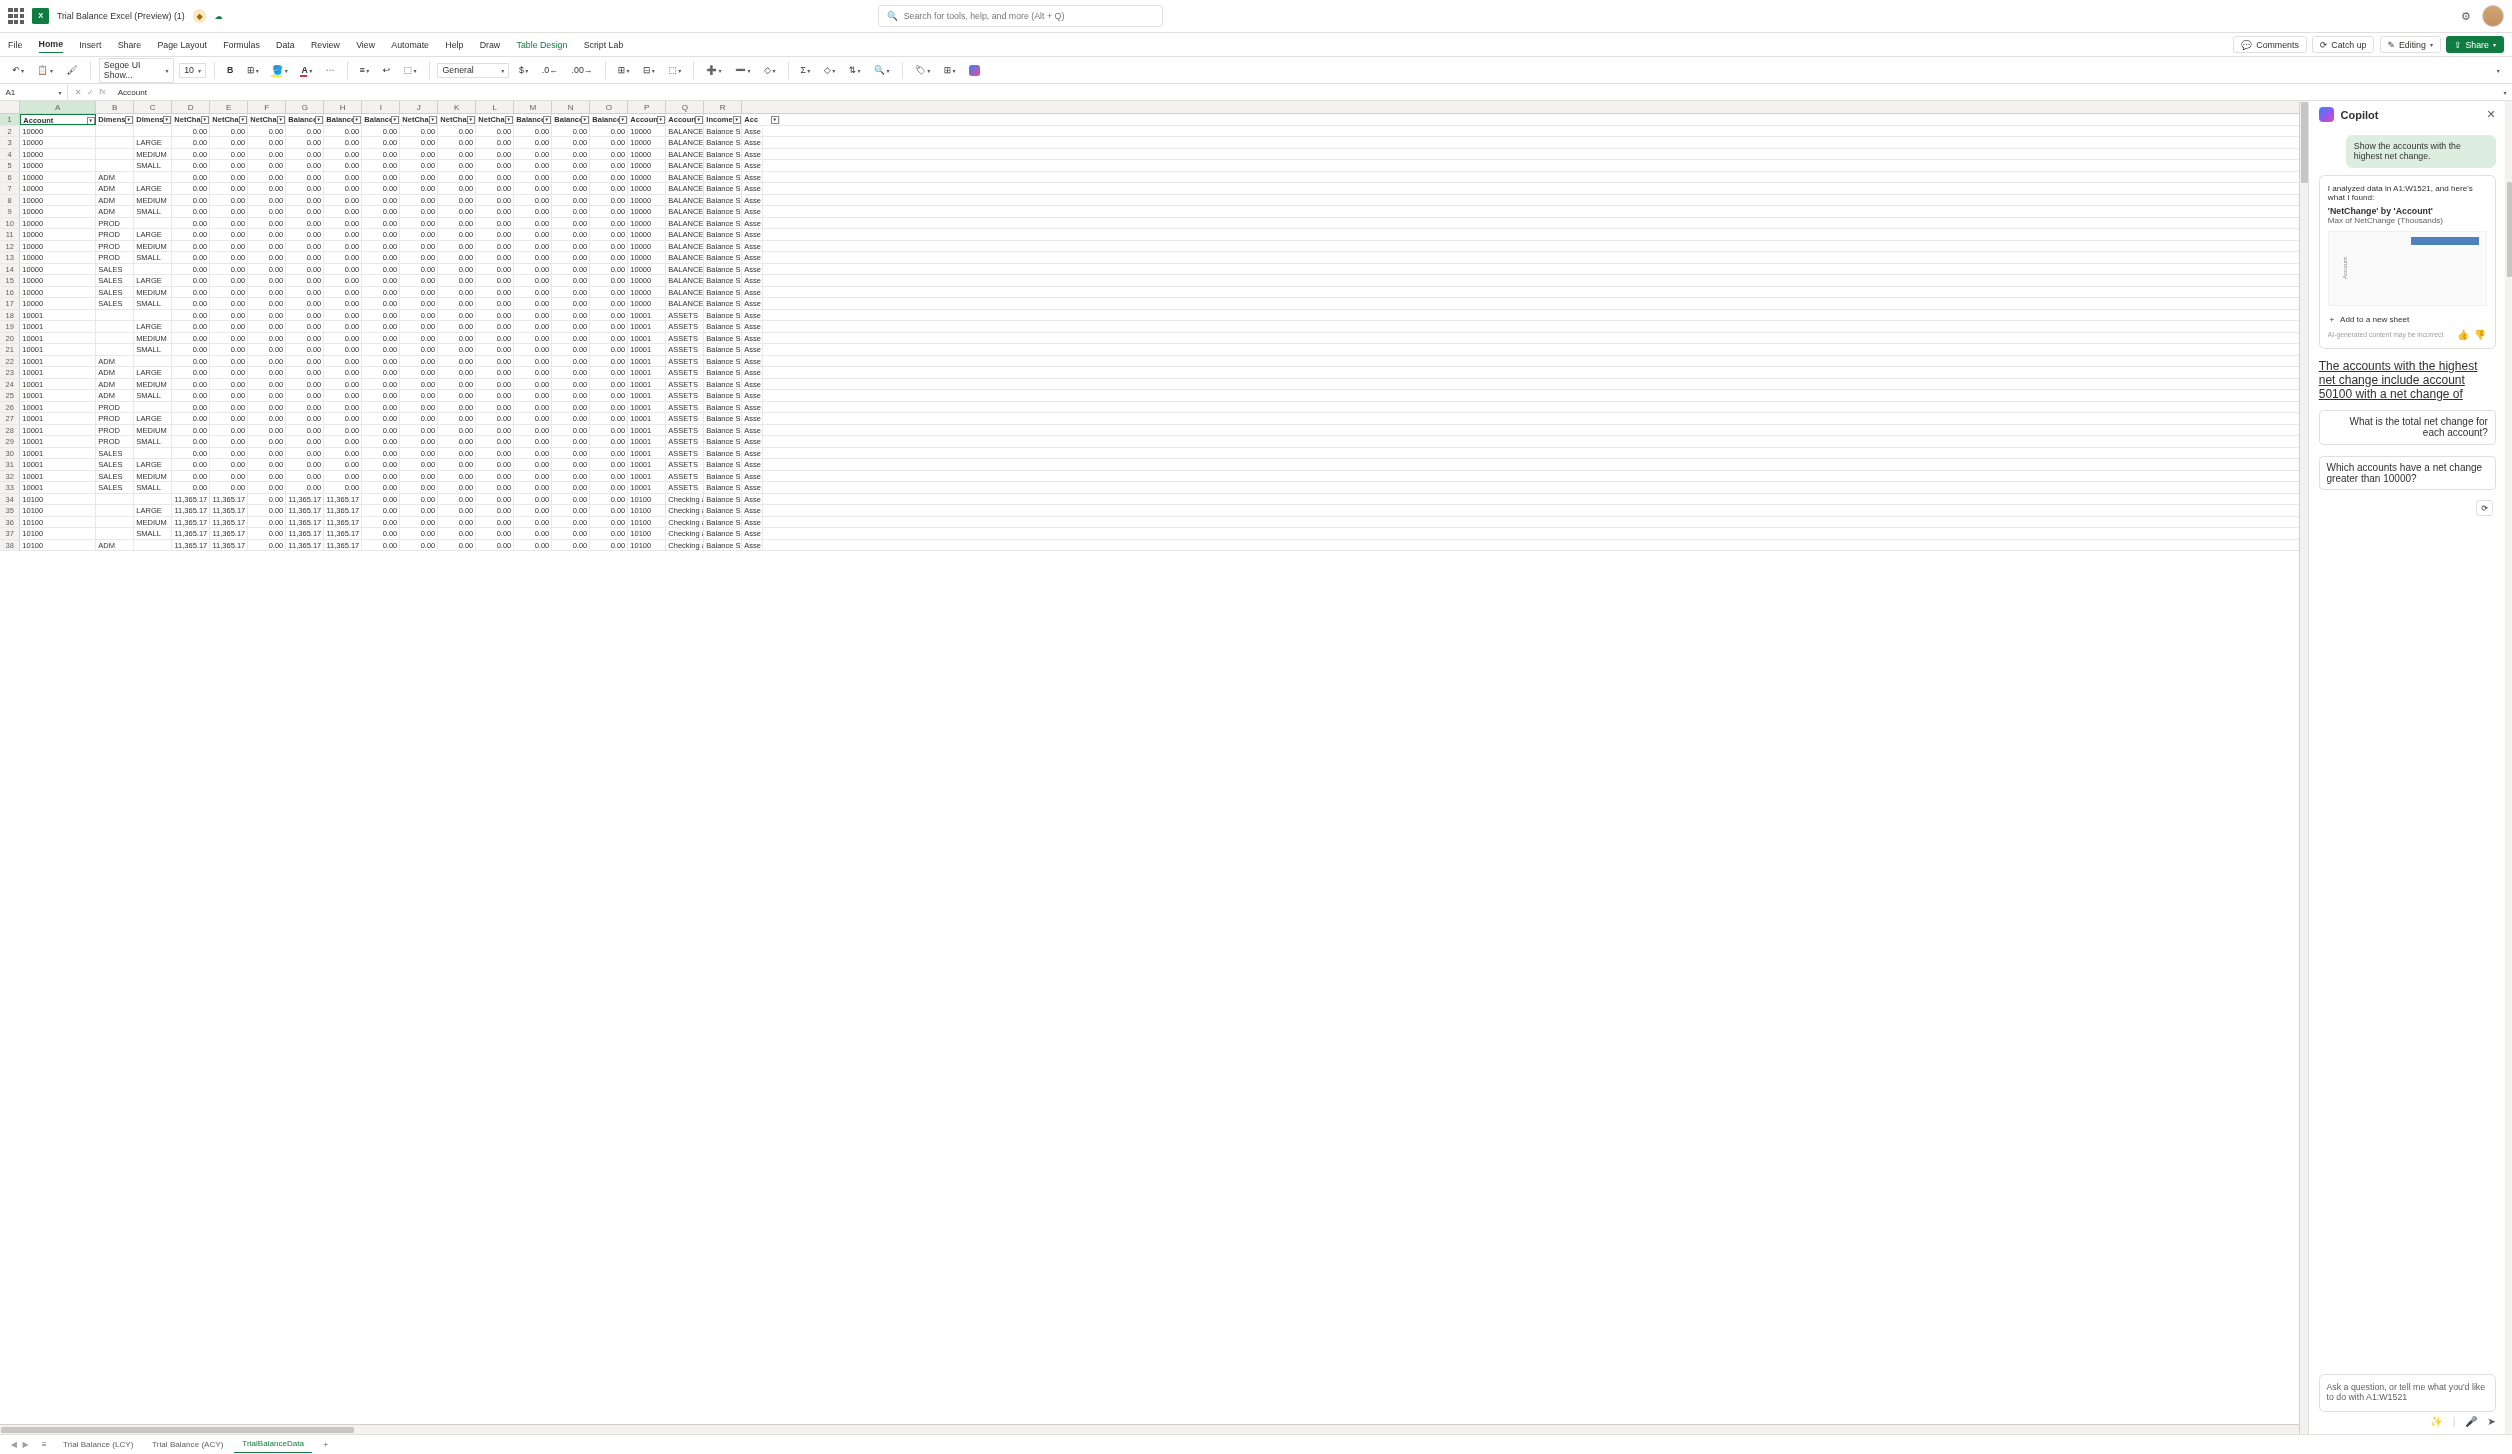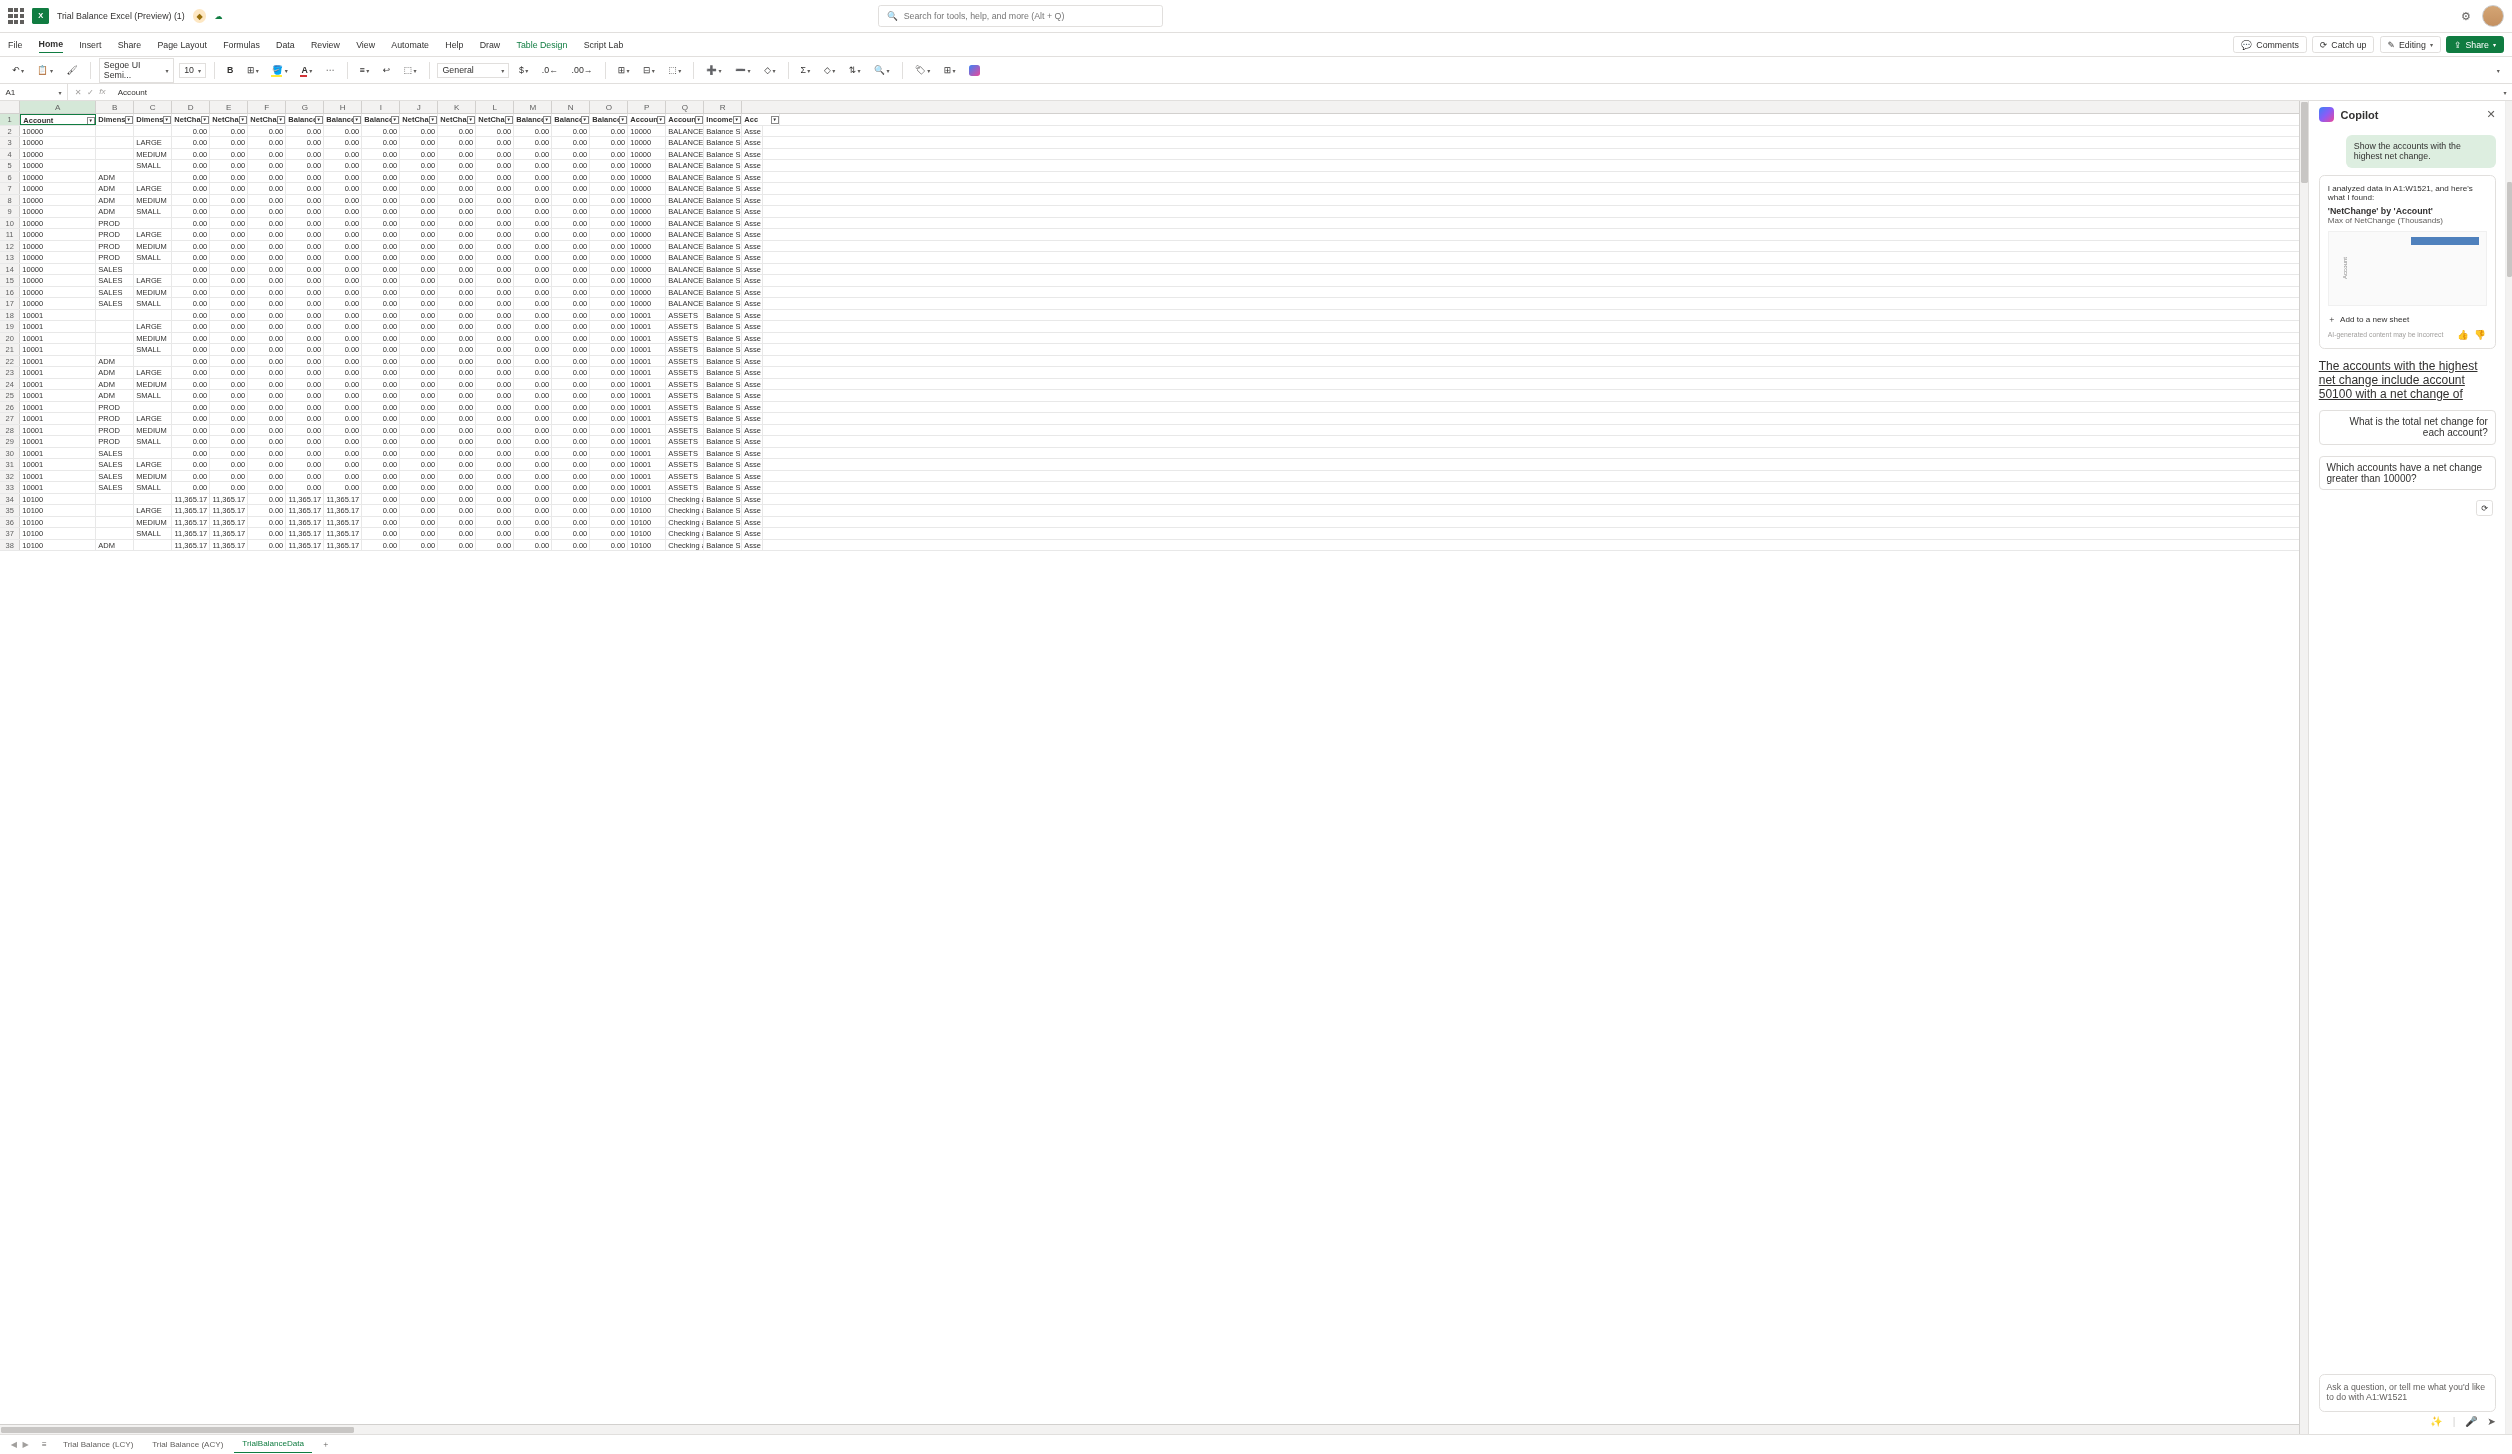--- a/index.html
+++ b/index.html
@@ -172,21 +172,21 @@
       </div>
   </div>
 </div>
 
 <div class="toolbar">
   <div class="tbtn">↶<span class="chevron">▾</span></div>
   <div class="tbtn">📋<span class="chevron">▾</span></div>
   <div class="tbtn">🖌</div>
   <div class="divider"></div>
   <div class="font-select">
-      <span>Segoe UI Semi...</span>
+      <span>Segoe UI Show...</span>
       <span class="chevron">▾</span>
     </div>
   <div class="size-select">
       <span>10</span>
       <span class="chevron">▾</span>
     </div>
   <div class="divider"></div>
   <div class="tbtn">
       <b>B</b>
     </div>

